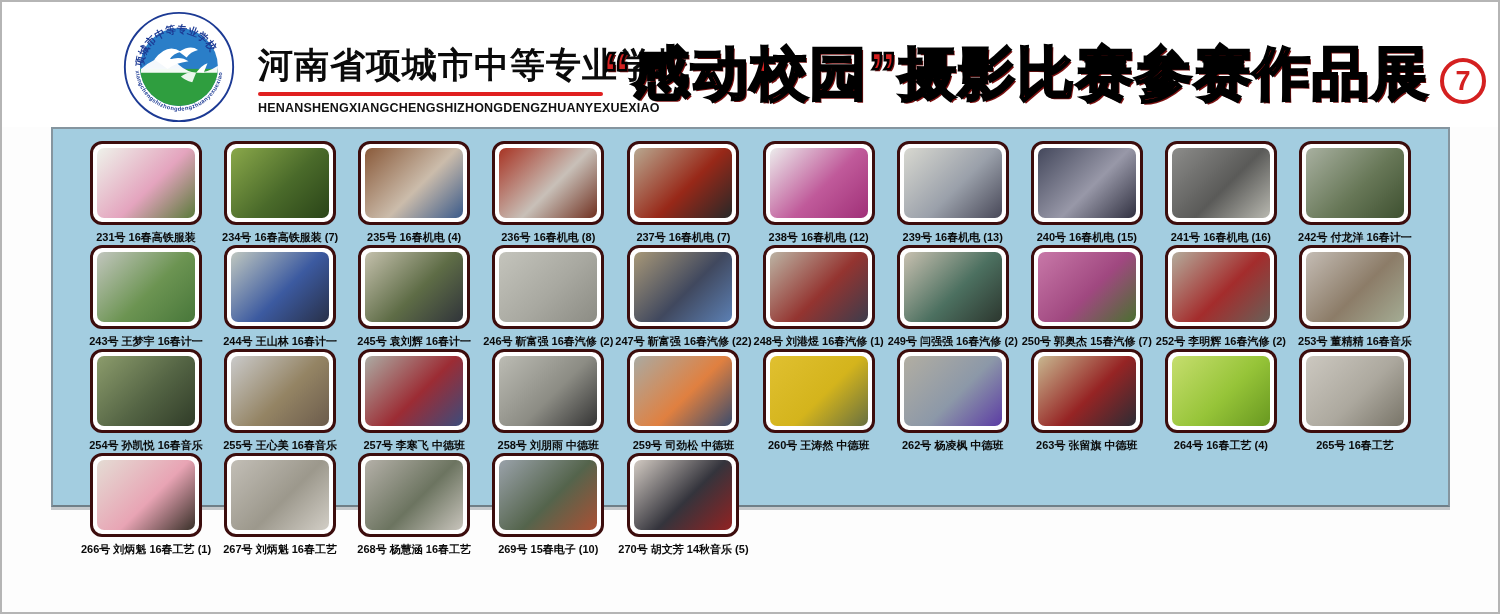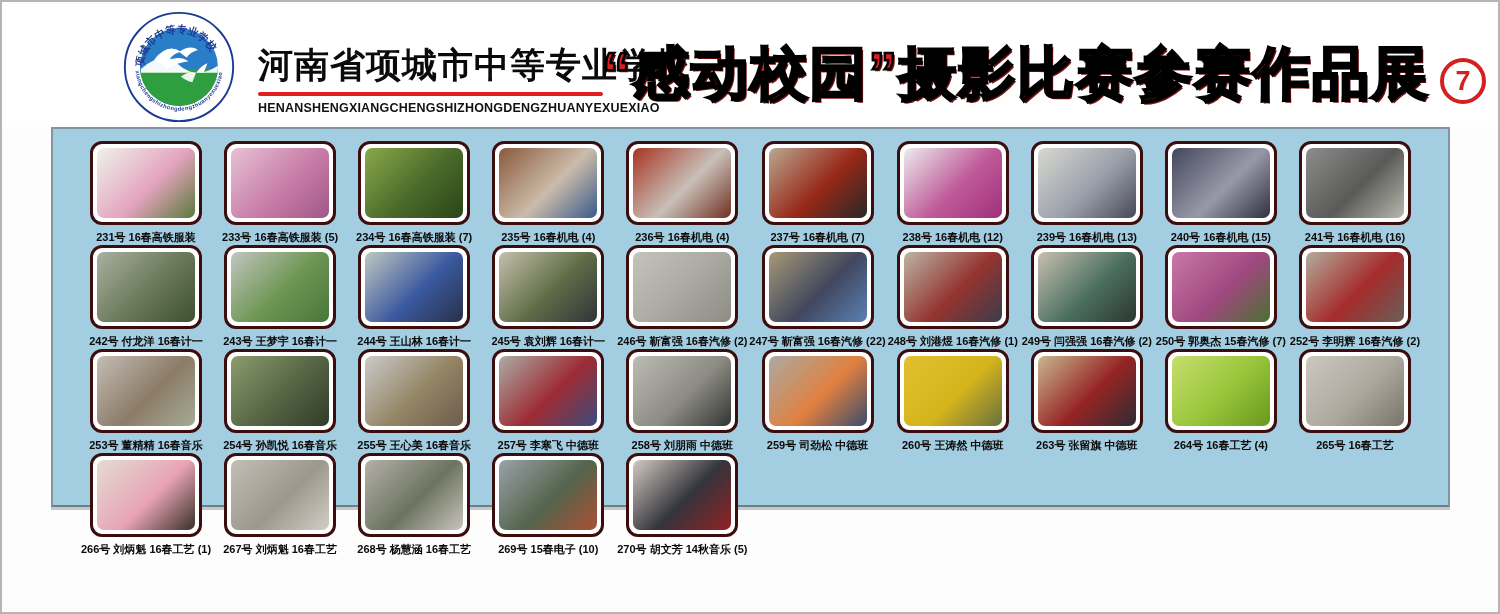--- a/index.html
+++ b/index.html
@@ -107,46 +107,40 @@
   <div class="board" style="background: rgb(163, 205, 224);">
     <div class="grid" id="grid">
   <div class="cell">
     <div class="frame" style="border: 3px solid rgb(60, 13, 13);">
       <div class="photo" style="background: linear-gradient(135deg, rgb(238, 242, 234) 0%, rgb(228, 164, 190) 55%, rgb(90, 122, 58) 100%);"></div>
     </div>
     <div class="caption">231号 16春高铁服装</div>
   </div>
 
 
-  <div class="cell">
-    <div class="frame" style="border: 3px solid rgb(60, 13, 13);">
-      <div class="photo" style="background: linear-gradient(135deg, rgb(230, 194, 212) 0%, rgb(200, 124, 168) 55%, rgb(160, 88, 136) 100%);"></div>
-    </div>
-    <div class="caption">233号 16春高铁服装 (5)</div>
-  </div>
 
   <div class="cell">
     <div class="frame" style="border: 3px solid rgb(60, 13, 13);">
       <div class="photo" style="background: linear-gradient(135deg, rgb(138, 168, 74) 0%, rgb(74, 106, 42) 55%, rgb(42, 68, 24) 100%);"></div>
     </div>
     <div class="caption">234号 16春高铁服装 (7)</div>
   </div>
 
   <div class="cell">
     <div class="frame" style="border: 3px solid rgb(60, 13, 13);">
       <div class="photo" style="background: linear-gradient(135deg, rgb(138, 90, 58) 0%, rgb(203, 188, 171) 55%, rgb(58, 90, 138) 100%);"></div>
     </div>
     <div class="caption">235号 16春机电 (4)</div>
   </div>
 
   <div class="cell">
     <div class="frame" style="border: 3px solid rgb(60, 13, 13);">
       <div class="photo" style="background: linear-gradient(135deg, rgb(168, 52, 36) 0%, rgb(200, 192, 184) 55%, rgb(112, 48, 32) 100%);"></div>
     </div>
-    <div class="caption">236号 16春机电 (4)</div>
+    <div class="caption">236号 16春机电 (8)</div>
   </div>
 
   <div class="cell">
     <div class="frame" style="border: 3px solid rgb(60, 13, 13);">
       <div class="photo" style="background: linear-gradient(135deg, rgb(184, 168, 144) 0%, rgb(152, 40, 24) 55%, rgb(40, 40, 40) 100%);"></div>
     </div>
     <div class="caption">237号 16春机电 (7)</div>
   </div>
 
   <div class="cell">
@@ -292,20 +286,26 @@
   </div>
 
   <div class="cell">
     <div class="frame" style="border: 3px solid rgb(60, 13, 13);">
       <div class="photo" style="background: linear-gradient(135deg, rgb(224, 192, 48) 0%, rgb(212, 180, 28) 55%, rgb(104, 112, 64) 100%);"></div>
     </div>
     <div class="caption">260号 王涛然 中德班</div>
   </div>
 
 
+  <div class="cell">
+    <div class="frame" style="border: 3px solid rgb(60, 13, 13);">
+      <div class="photo" style="background: linear-gradient(135deg, rgb(178, 174, 162) 0%, rgb(140, 152, 168) 55%, rgb(92, 60, 164) 100%);"></div>
+    </div>
+    <div class="caption">262号 杨凌枫 中德班</div>
+  </div>
 
   <div class="cell">
     <div class="frame" style="border: 3px solid rgb(60, 13, 13);">
       <div class="photo" style="background: linear-gradient(135deg, rgb(200, 184, 144) 0%, rgb(150, 36, 36) 55%, rgb(44, 44, 52) 100%);"></div>
     </div>
     <div class="caption">263号 张留旗 中德班</div>
   </div>
 
   <div class="cell">
     <div class="frame" style="border: 3px solid rgb(60, 13, 13);">

